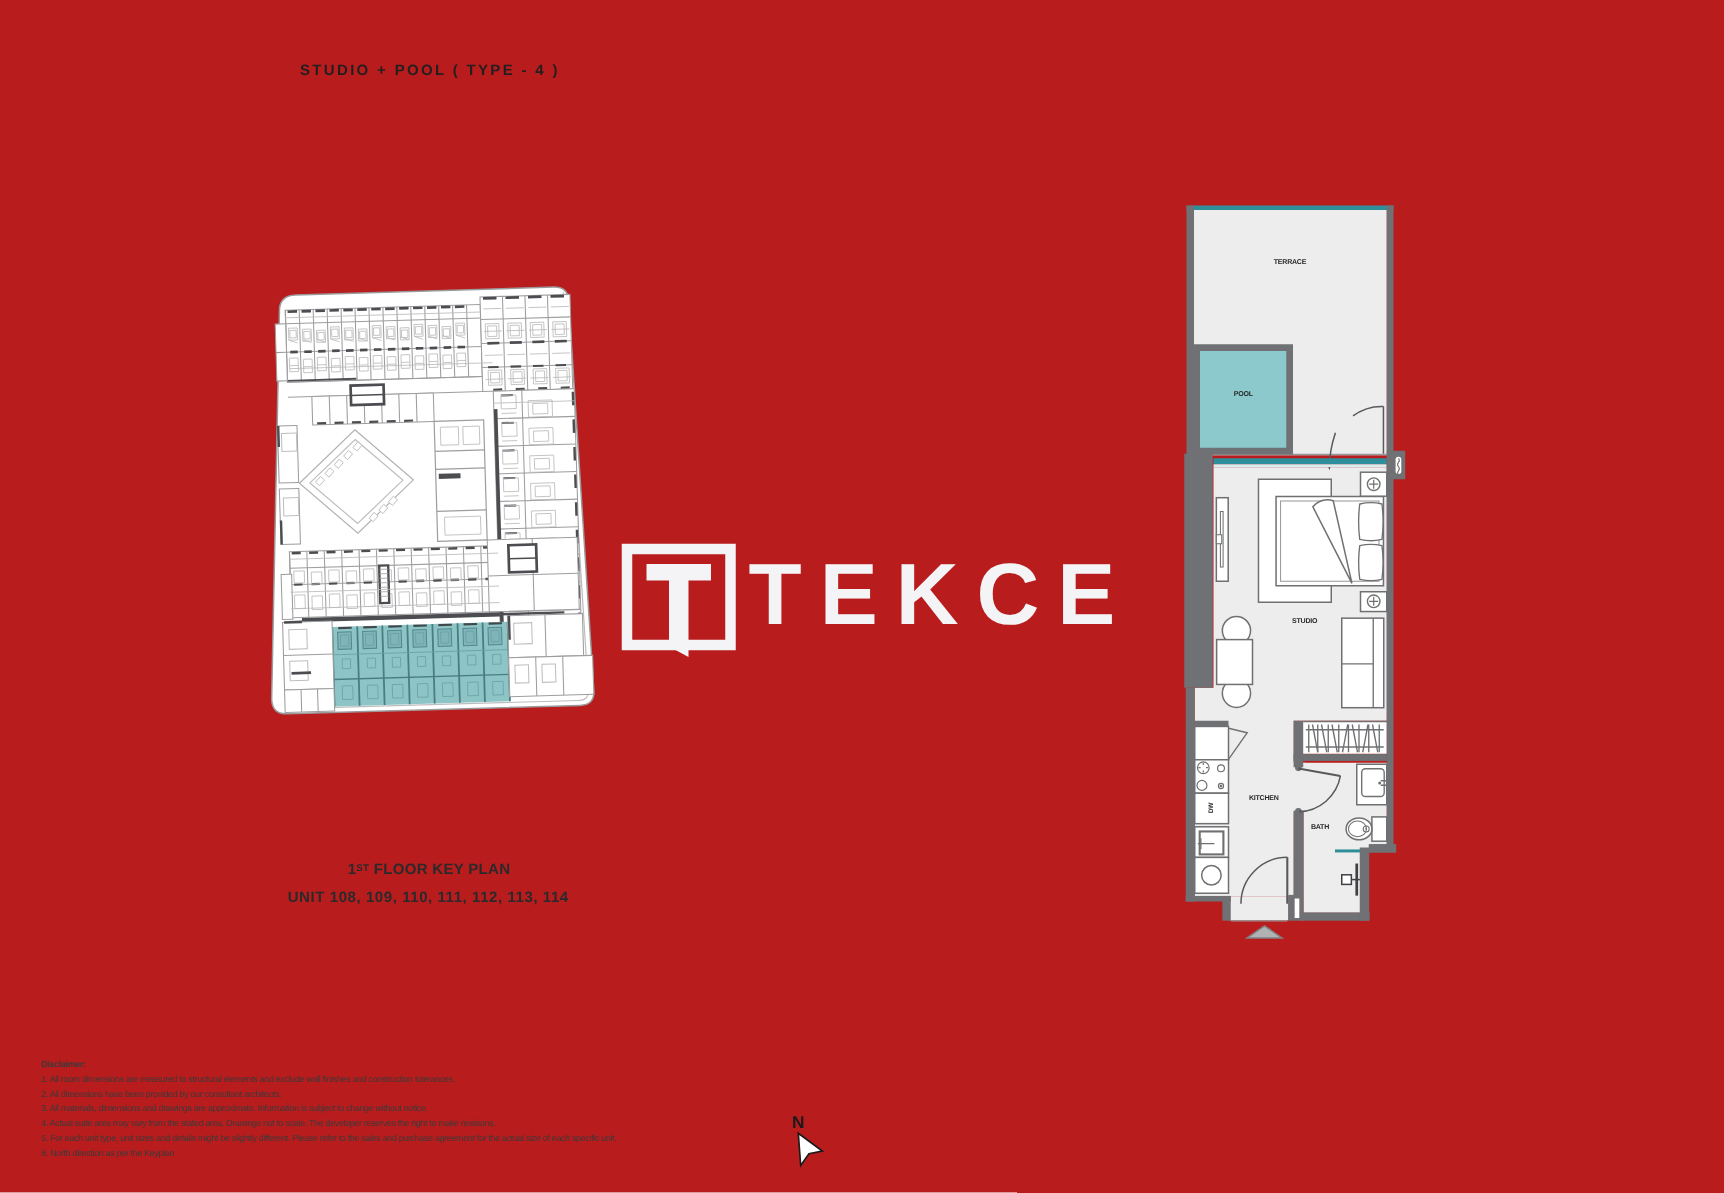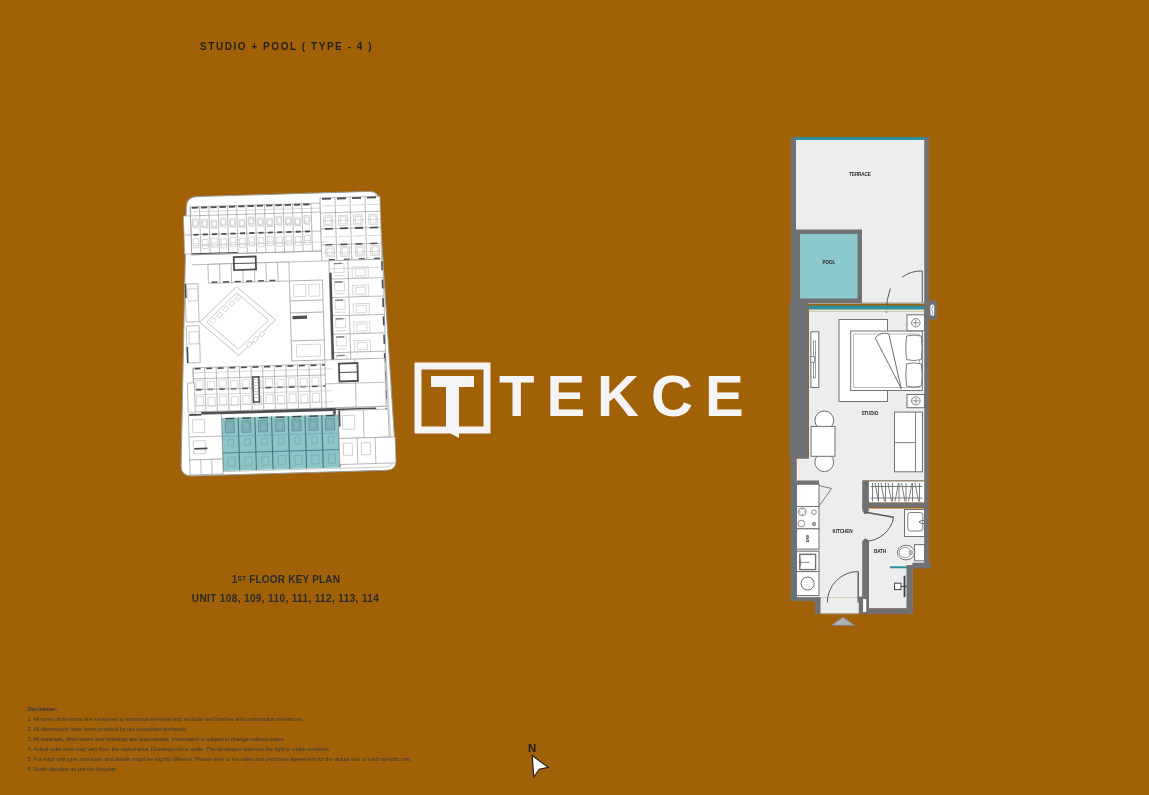--- a/index.html
+++ b/index.html
@@ -1,14 +1,14 @@
 <!DOCTYPE html>
 <html><head><meta charset="utf-8"><style>
 html,body{margin:0;padding:0;background:#fff;}
-#page{position:relative;width:1149px;height:795px;background:#a16207;overflow:hidden;
+#page{position:relative;width:1149px;height:795px;background:#b91c1c;overflow:hidden;
 font-family:"Liberation Sans",sans-serif;}
 svg{position:absolute;top:0;left:0;}
 </style></head><body>
 <div id="page">
 <svg width="1149" height="795" viewBox="0 0 1149 795">
 
 <text x="200" y="50" font-size="10" font-weight="bold" letter-spacing="1.55" fill="#231f20">STUDIO + POOL ( TYPE - 4 )</text>
 
 <g fill="none" stroke="#f4f4f6">
         <rect x="418" y="366" width="69" height="64" stroke-width="7"></rect>

